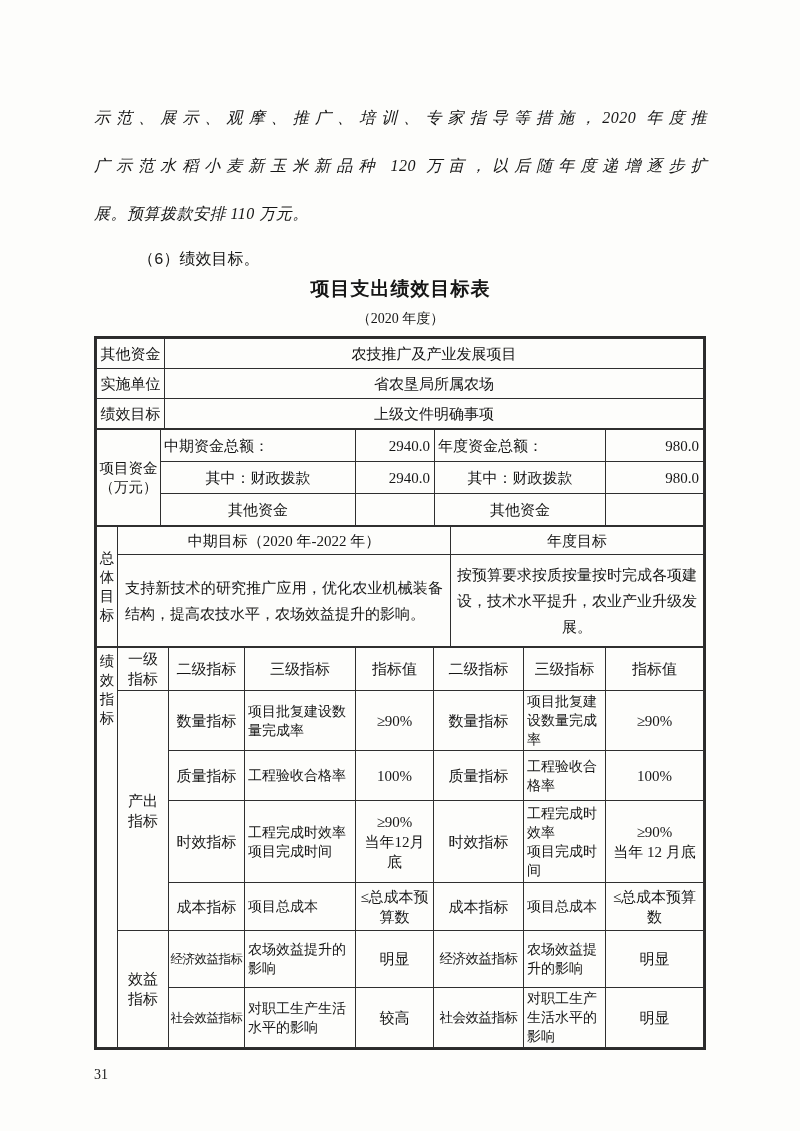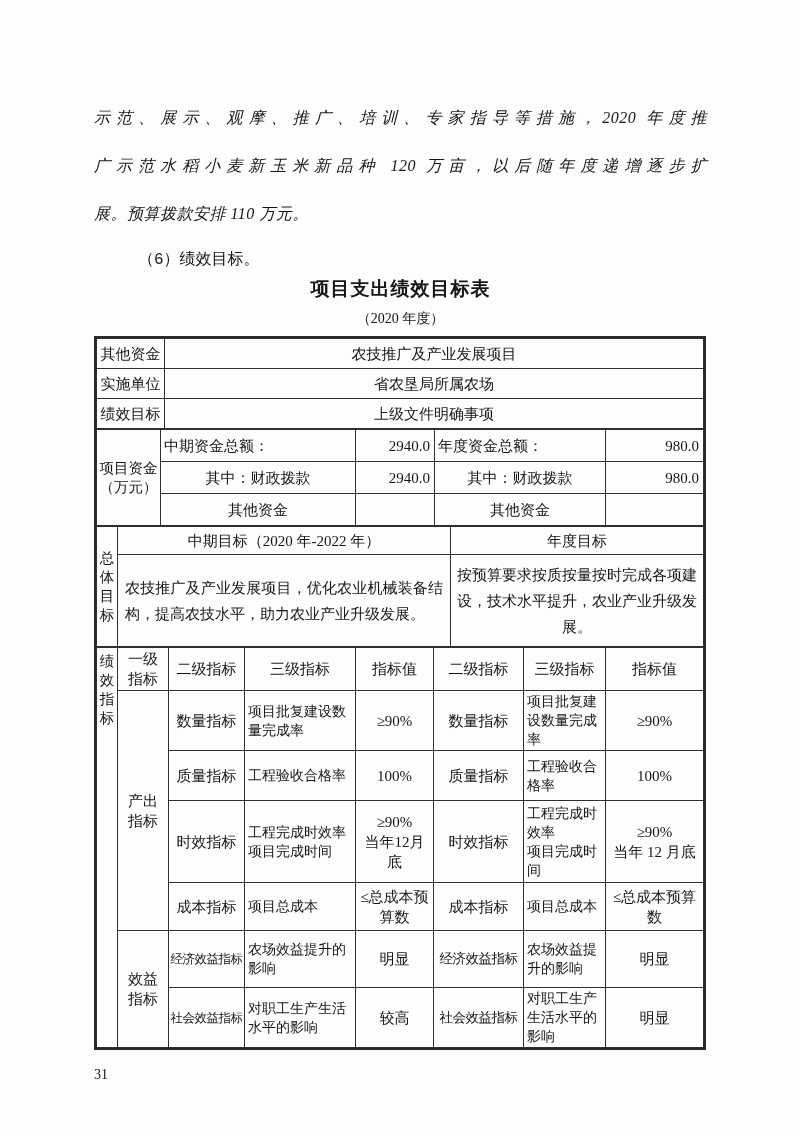--- a/index.html
+++ b/index.html
@@ -187,21 +187,21 @@
         <tbody>
             <tr style="height:28px">
           <td rowspan="2" class="vside">总
 体
 目
 标</td>
           <td class="c">中期目标（2020 年-2022 年）</td>
           <td class="c">年度目标</td>
         </tr>
         <tr style="height:92px">
-          <td class="goal-mid">农技推广及产业发展项目，优化农业机械装备结构，提高农技水平，助力农业产业升级发展。</td>
+          <td class="goal-mid">支持新技术的研究推广应用，优化农业机械装备结构，提高农技水平，农场效益提升的影响。</td>
           <td class="goal-annual">按预算要求按质按量按时完成各项建设，技术水平提升，农业产业升级发展。</td>
         </tr>
       </tbody>
         </table>
 
       <table>
         <colgroup>
           <col style="width:21px">
             <col style="width:51px">
             <col style="width:76px">

